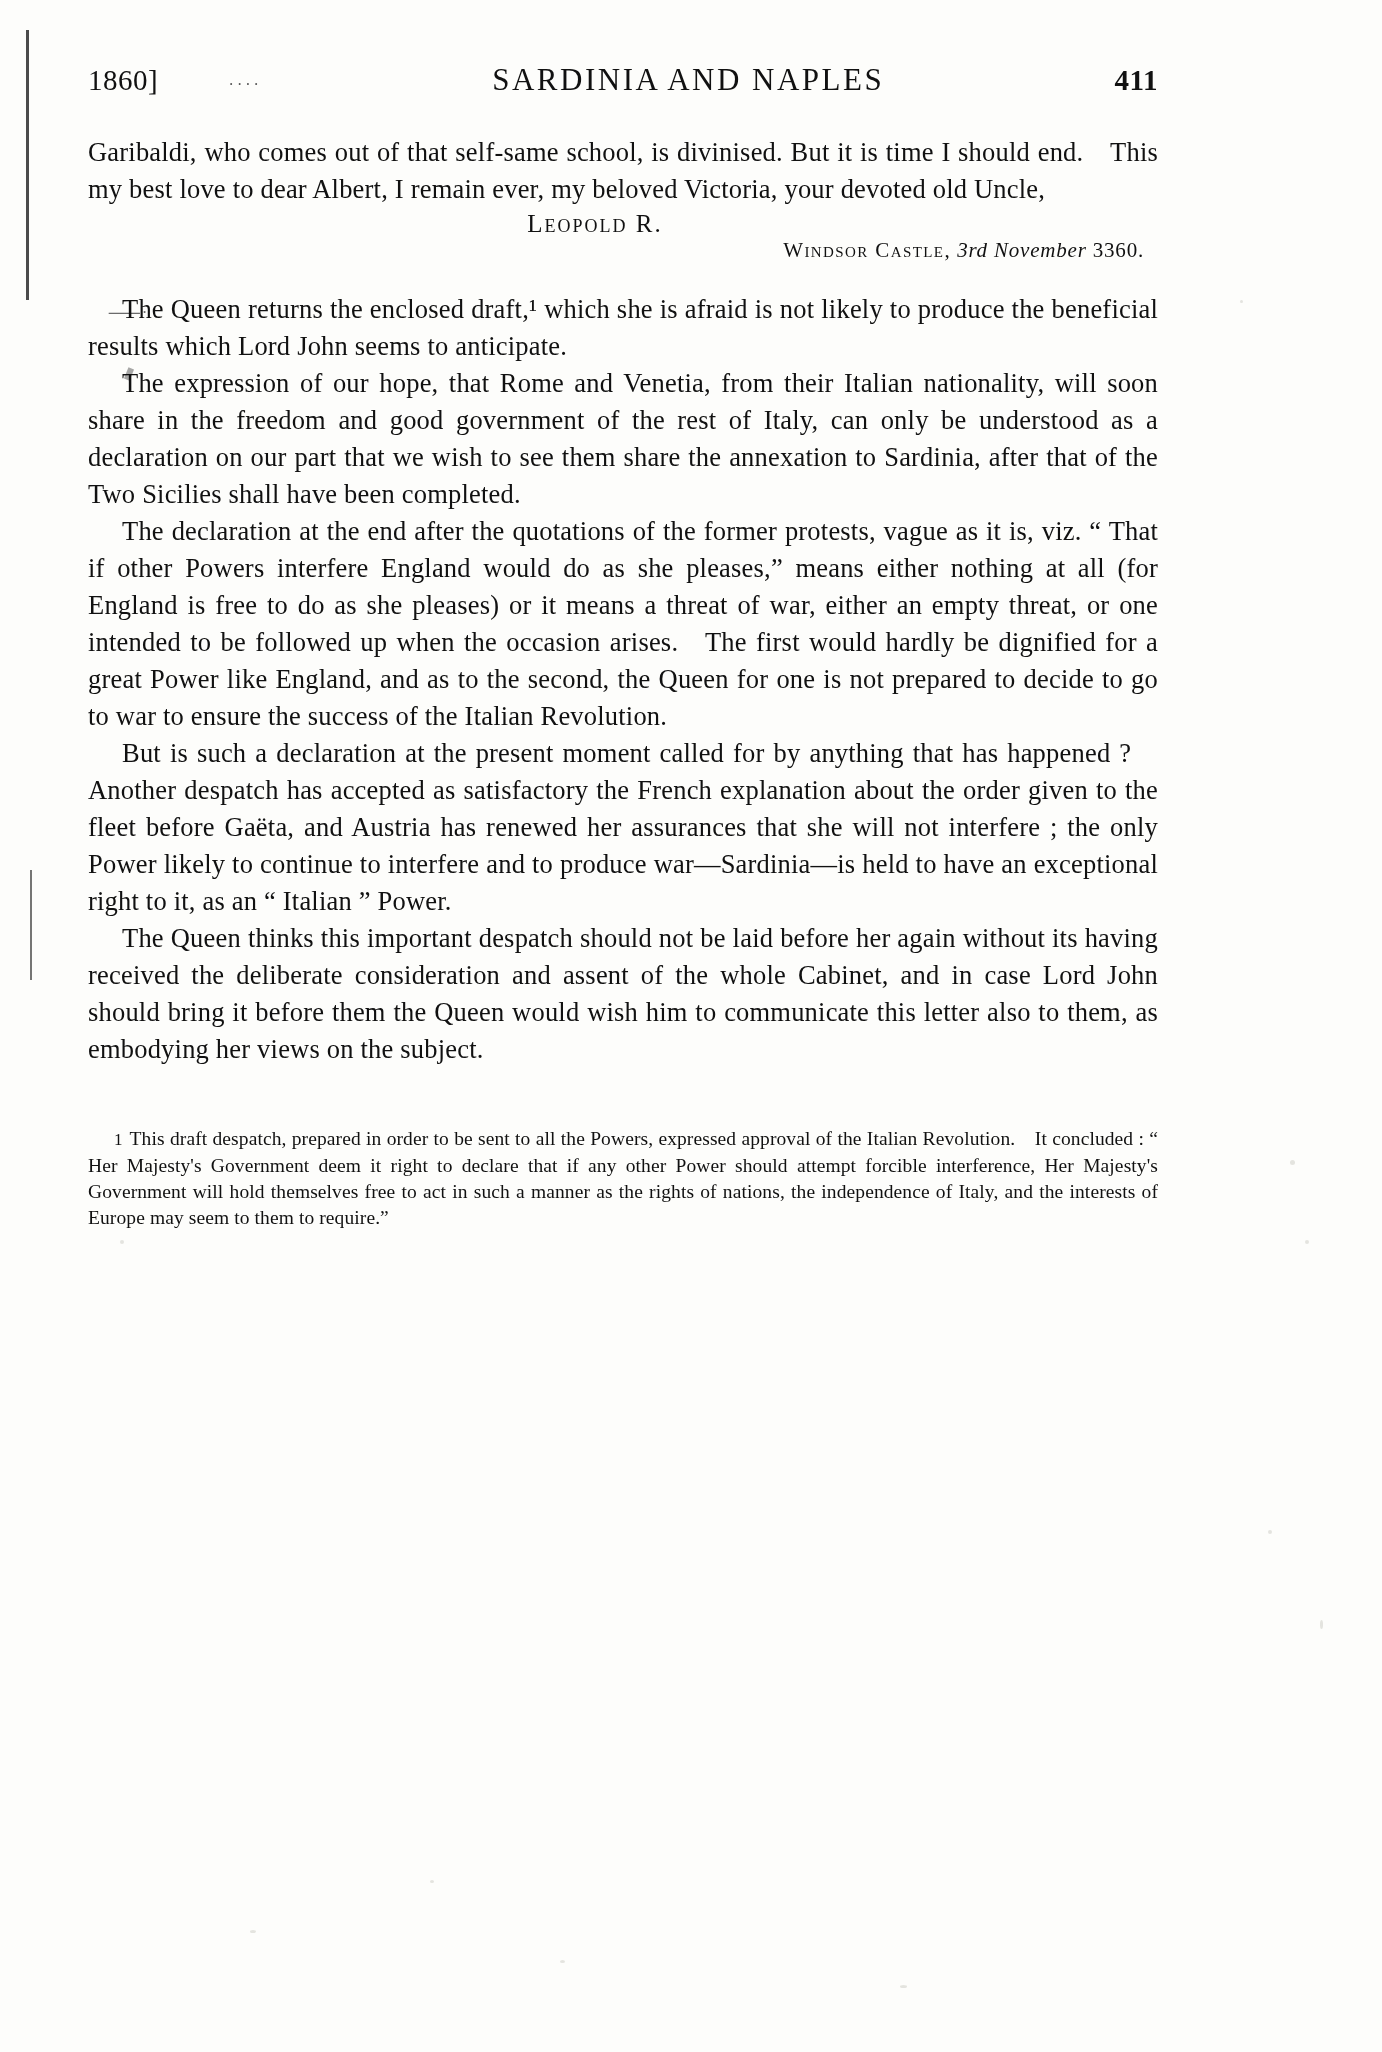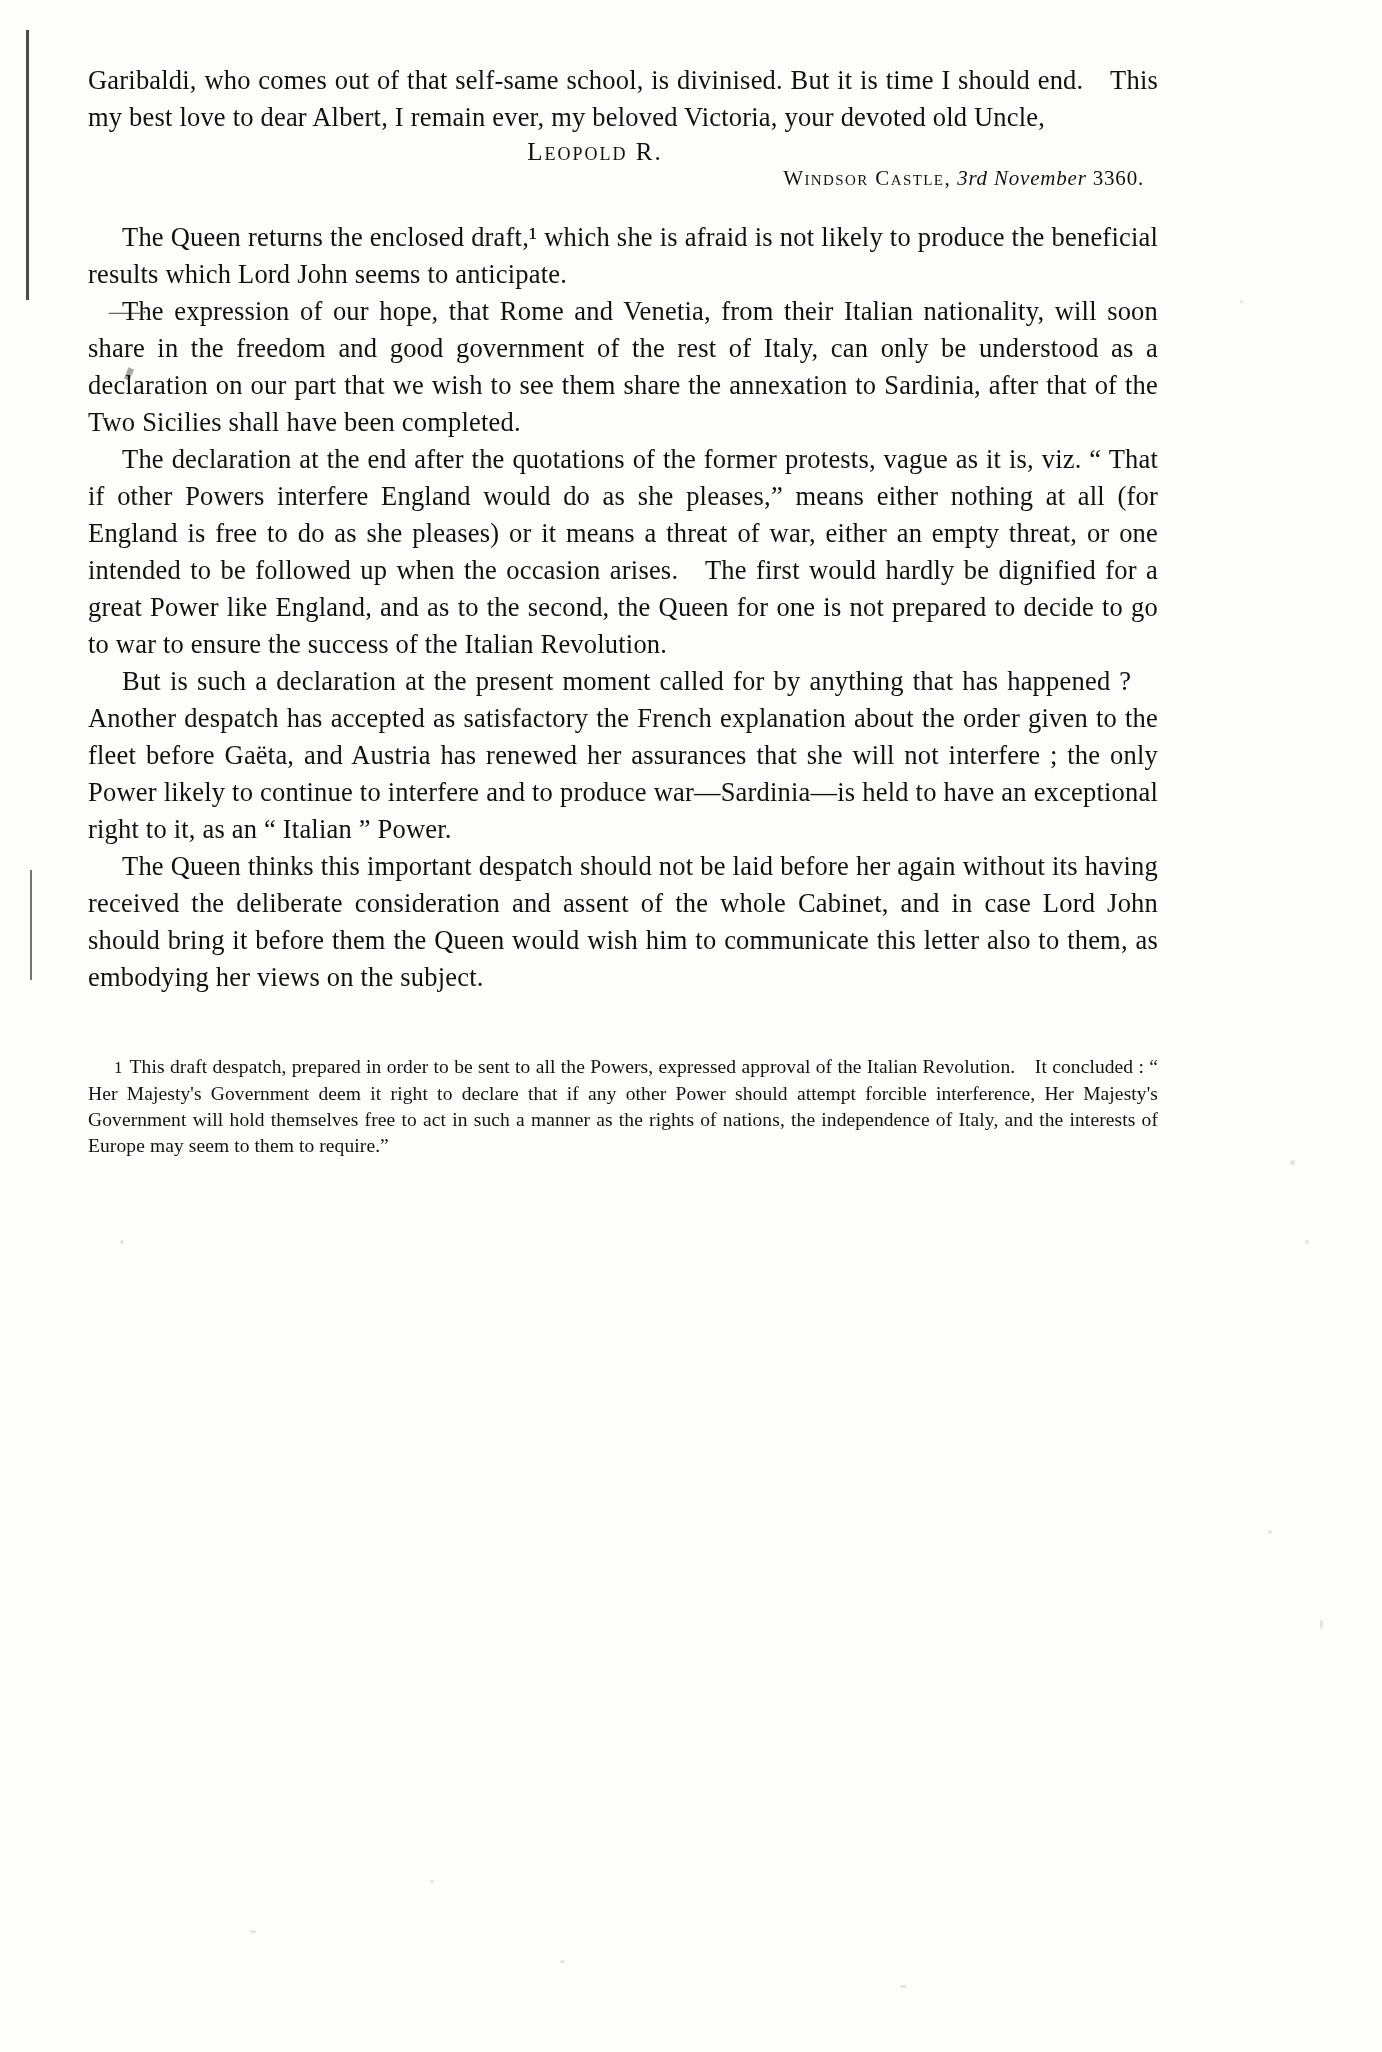--- a/index.html
+++ b/index.html
@@ -170,20 +170,26 @@
   <div class="speckle" style="left:250px;top:1930px;width:6px;height:3px;"></div>
   <div class="speckle" style="left:560px;top:1960px;width:5px;height:3px;"></div>
   <div class="speckle" style="left:900px;top:1985px;width:7px;height:3px;"></div>
   <div class="speckle" style="left:430px;top:1880px;width:4px;height:3px;"></div>
 
   <div class="mark-a">⸺·</div>
   <div class="mark-b"></div>
 
   <div class="content">
 
+    <div class="runhead">
+      <span class="folio-left">1860]</span>
+      <span class="dots">····</span>
+      <span class="title">SARDINIA AND NAPLES</span>
+      <span class="folio-right">411</span>
+    </div>
 
     <p class="noind">Garibaldi, who comes out of that self-same school, is divinised. But it is time I should end. This my best love to dear Albert, I remain ever, my beloved Victoria, your devoted old Uncle,</p>
     <div class="signature">Leopold R.</div>
 
 
     <div class="dateline">
       <span class="place">Windsor Castle,</span>
       <span class="date-it">3rd November</span>
       <span>3360.</span>
     </div>

